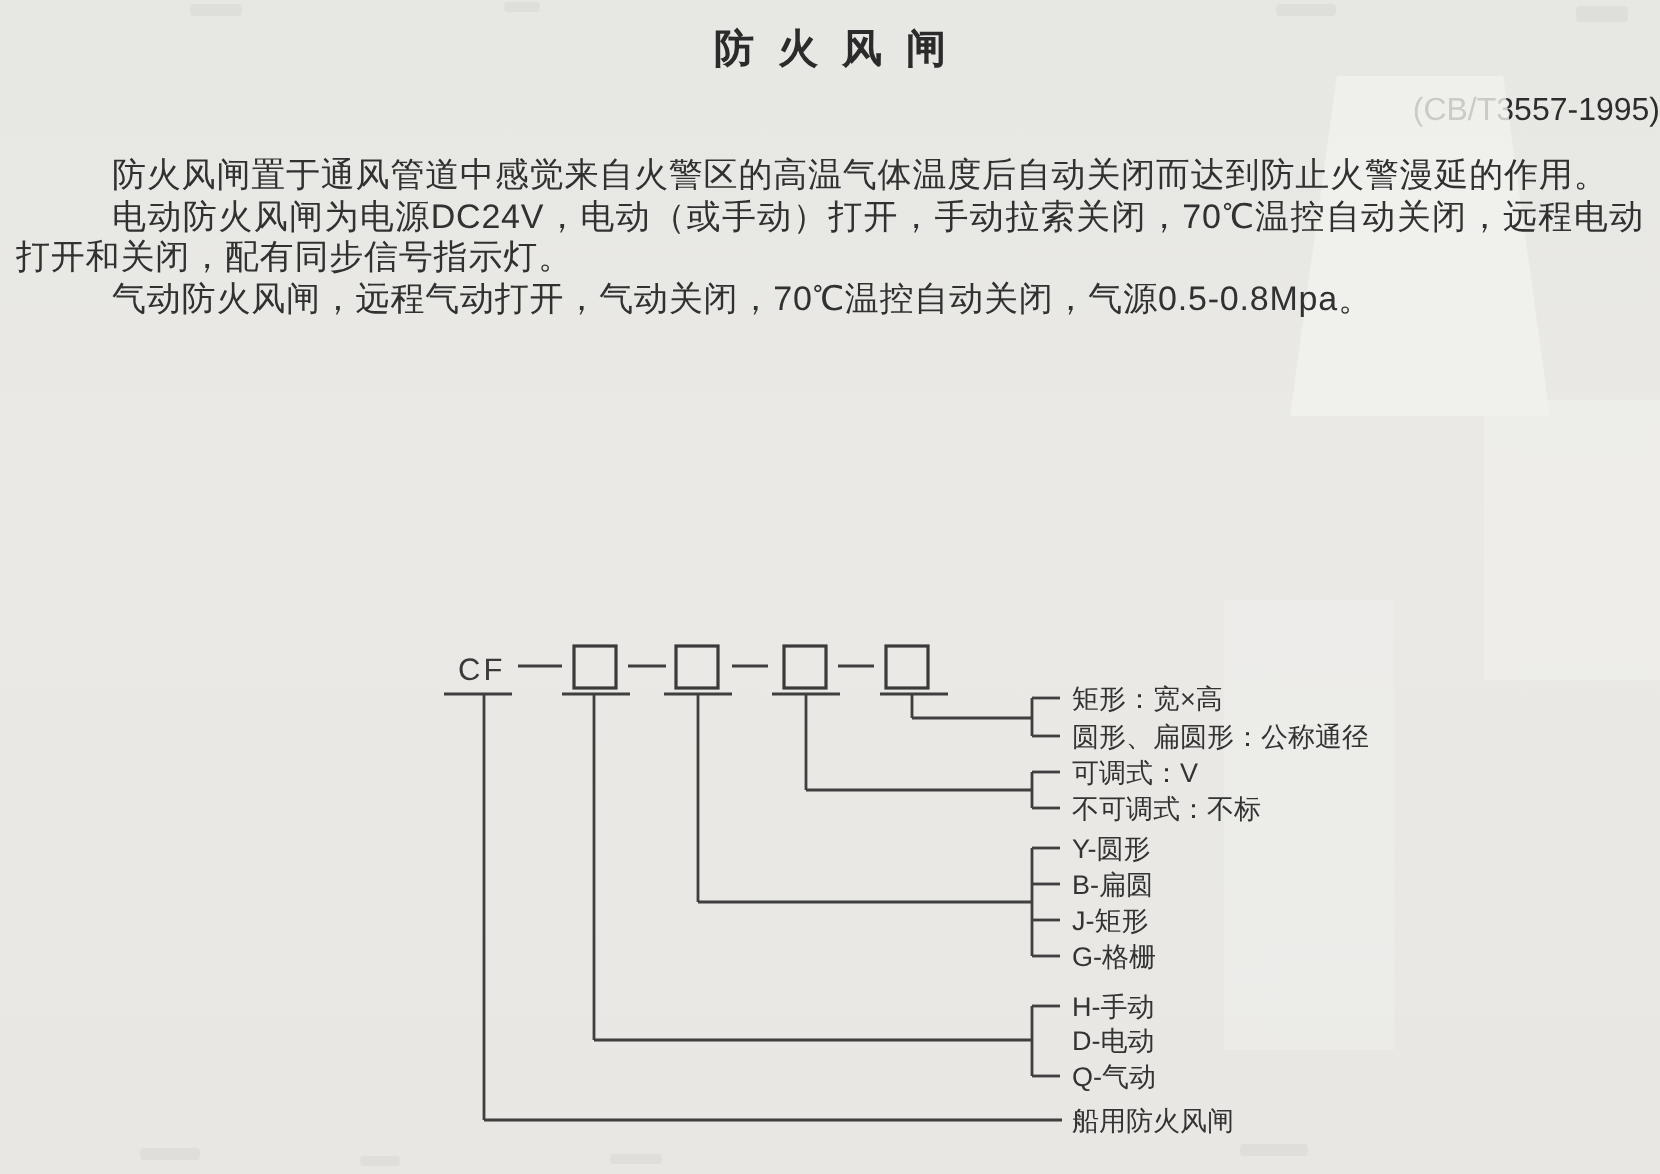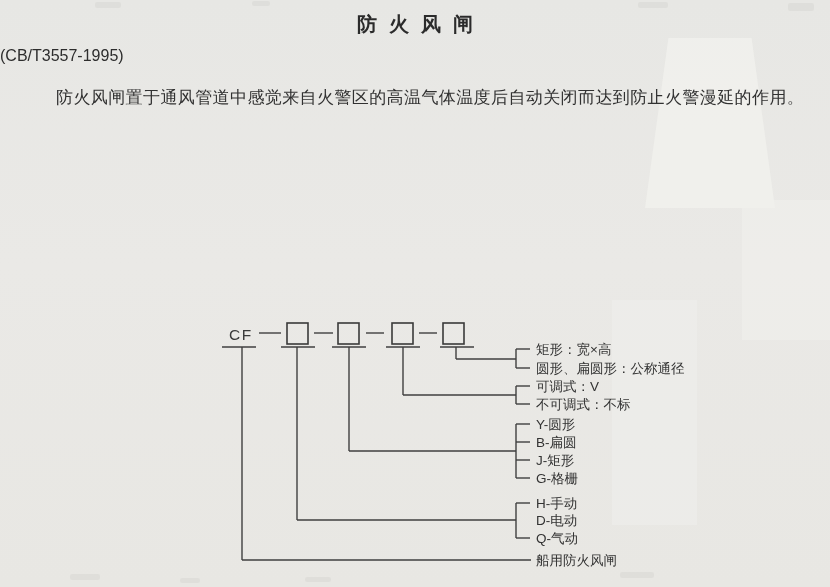--- a/index.html
+++ b/index.html
@@ -33,27 +33,27 @@
 
   .title{
     margin:0;padding-top:11px;
     text-align:center;
     font-size:20px;font-weight:600;
     letter-spacing:12px;text-indent:12px;
     color:#2b2b2b;
   }
   .subtitle{
     margin-top:9px;
-    text-align:left;
+    text-align:right;
     font-size:16px;
     color:#2d2d2d;
   }
   .content{
     position:absolute;
-    left:8px;right:8px;top:88px;
+    left:8px;right:8px;top:78px;
     font-size:17px;
     line-height:20.6px;
     letter-spacing:.4px;
     text-align:justify;
     color:#313131;
   }
   .content p{margin:0;text-indent:48px;}
   .diagram-svg{
     position:absolute;left:0;top:0;width:830px;height:587px;
   }
@@ -77,20 +77,22 @@
   <div class="artifact sm e"></div>
   <div class="artifact sm f"></div>
   <div class="artifact sm g"></div>
   <div class="artifact sm h"></div>
 
   <h1 class="title">防火风闸</h1>
   <div class="subtitle">(CB/T3557-1995)</div>
 
   <div class="content">
     <p>防火风闸置于通风管道中感觉来自火警区的高温气体温度后自动关闭而达到防止火警漫延的作用。</p>
+    <p>电动防火风闸为电源DC24V，电动（或手动）打开，手动拉索关闭，70℃温控自动关闭，远程电动打开和关闭，配有同步信号指示灯。</p>
+    <p>气动防火风闸，远程气动打开，气动关闭，70℃温控自动关闭，气源0.5-0.8Mpa。</p>
   </div>
 
   <svg class="diagram-svg" viewBox="0 0 830 587" xmlns="http://www.w3.org/2000/svg">
 
     <text class="code" x="229" y="340">CF</text>
     <g>
       <line x1="259" y1="333" x2="281" y2="333"></line>
       <line x1="314" y1="333" x2="333" y2="333"></line>
       <line x1="366" y1="333" x2="384" y2="333"></line>
       <line x1="419" y1="333" x2="437" y2="333"></line>

